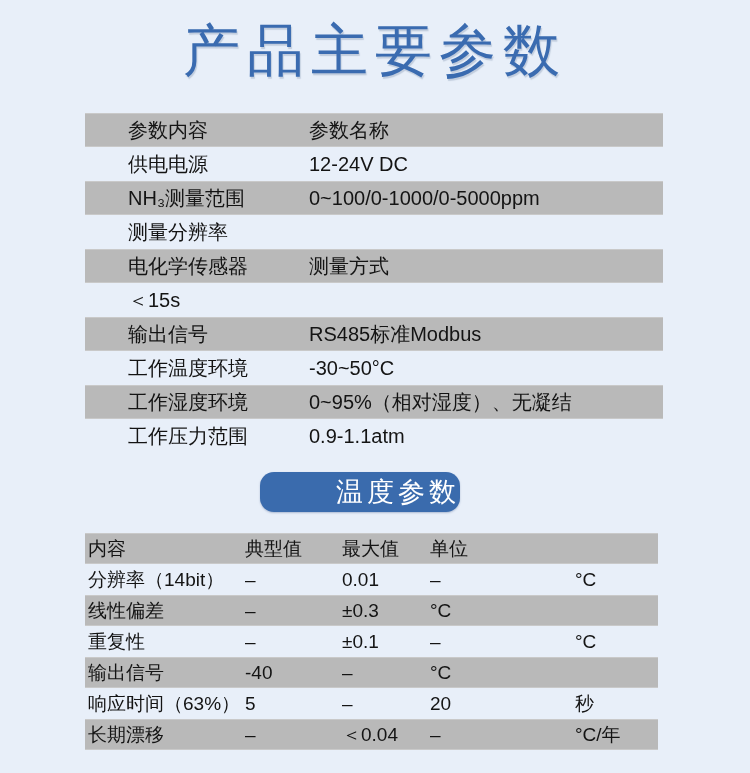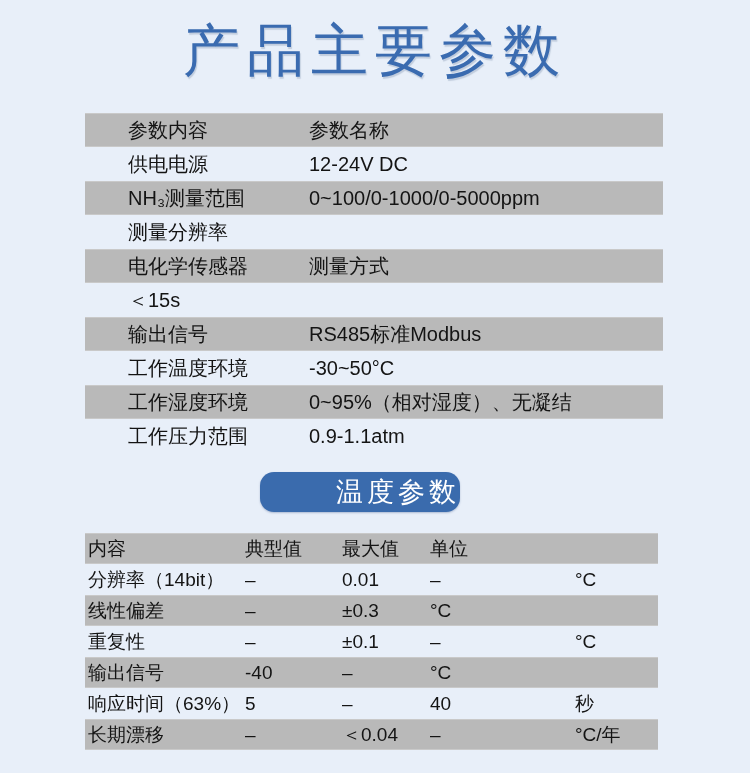--- a/index.html
+++ b/index.html
@@ -193,21 +193,21 @@
     <div class="cell">输出信号</div>
     <div class="cell">-40</div>
     <div class="cell">–</div>
     <div class="cell">°C</div>
   </div>
 
   <div class="temp-row">
     <div class="cell">响应时间（63%）</div>
     <div class="cell">5</div>
     <div class="cell">–</div>
-    <div class="cell">40</div>
+    <div class="cell">20</div>
     <div class="cell">秒</div>
   </div>
 
   <div class="temp-row gray">
     <div class="cell">长期漂移</div>
     <div class="cell">–</div>
     <div class="cell">＜0.04</div>
     <div class="cell">–</div>
     <div class="cell">°C/年</div>
   </div>

